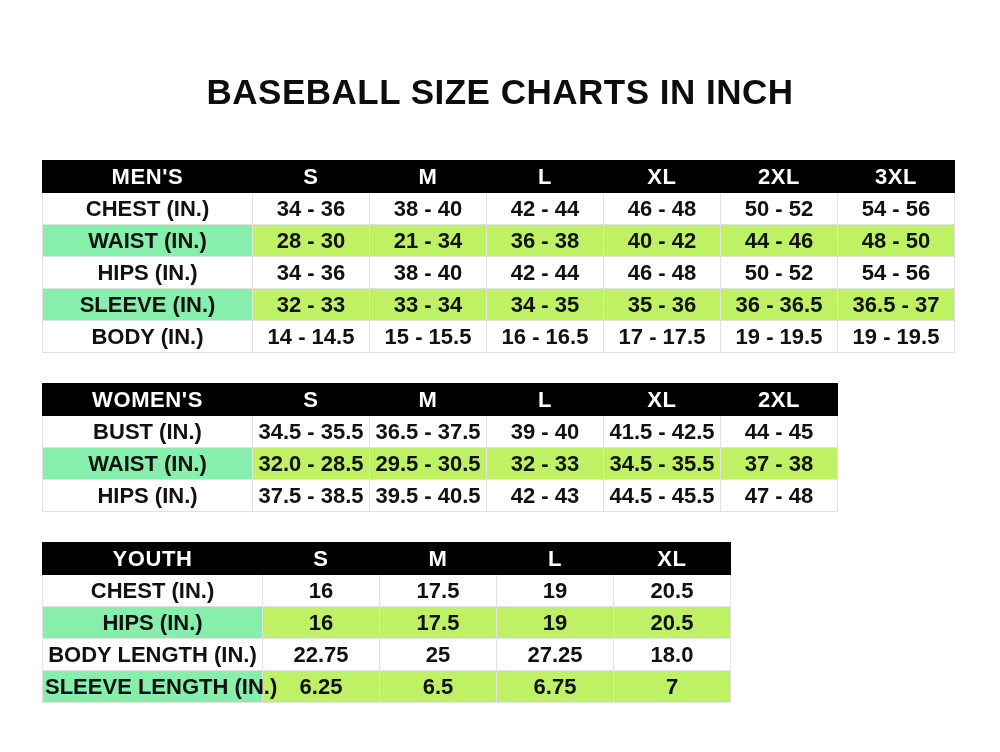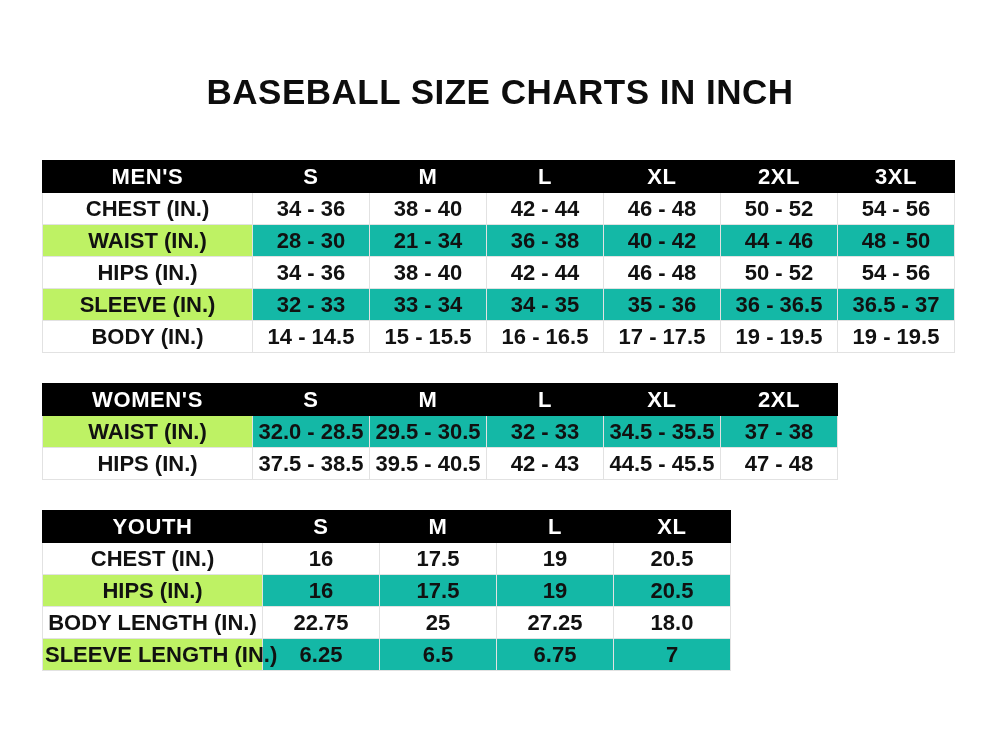--- a/index.html
+++ b/index.html
@@ -59,28 +59,28 @@
     border: 1px solid #000000;
     letter-spacing: 0.6px;
   }
   thead th.label-col {
     text-align: center;
   }
   tbody tr.odd td {
     background: #ffffff;
   }
   tbody tr.even td {
-    background: #14b8a6;
+    background: #bef264;
   }
   tbody td.label-col {
     background: #ffffff;
     text-align: center;
   }
   tbody tr.even td.label-col {
-    background: #bef264;
+    background: #86efac;
   }
   tbody td {
     border: 1px solid #e2e2e2;
   }
   
   .men col.c0   { width: 210px; }
   .men col.cx   { width: 117px; }
   .women col.c0 { width: 210px; }
   .women col.cx { width: 117px; }
   .youth col.c0 { width: 220px; }
@@ -178,20 +178,28 @@
         <tr>
           <th class="label-col">WOMEN'S</th>
           <th>S</th>
           <th>M</th>
           <th>L</th>
           <th>XL</th>
           <th>2XL</th>
         </tr>
       </thead>
       <tbody>
+        <tr class="odd">
+          <td class="label-col">BUST (IN.)</td>
+          <td>34.5 - 35.5</td>
+          <td>36.5 - 37.5</td>
+          <td>39 - 40</td>
+          <td>41.5 - 42.5</td>
+          <td>44 - 45</td>
+        </tr>
         <tr class="even">
           <td class="label-col">WAIST (IN.)</td>
           <td>32.0 - 28.5</td>
           <td>29.5 - 30.5</td>
           <td>32 - 33</td>
           <td>34.5 - 35.5</td>
           <td>37 - 38</td>
         </tr>
         <tr class="odd">
           <td class="label-col">HIPS (IN.)</td>

